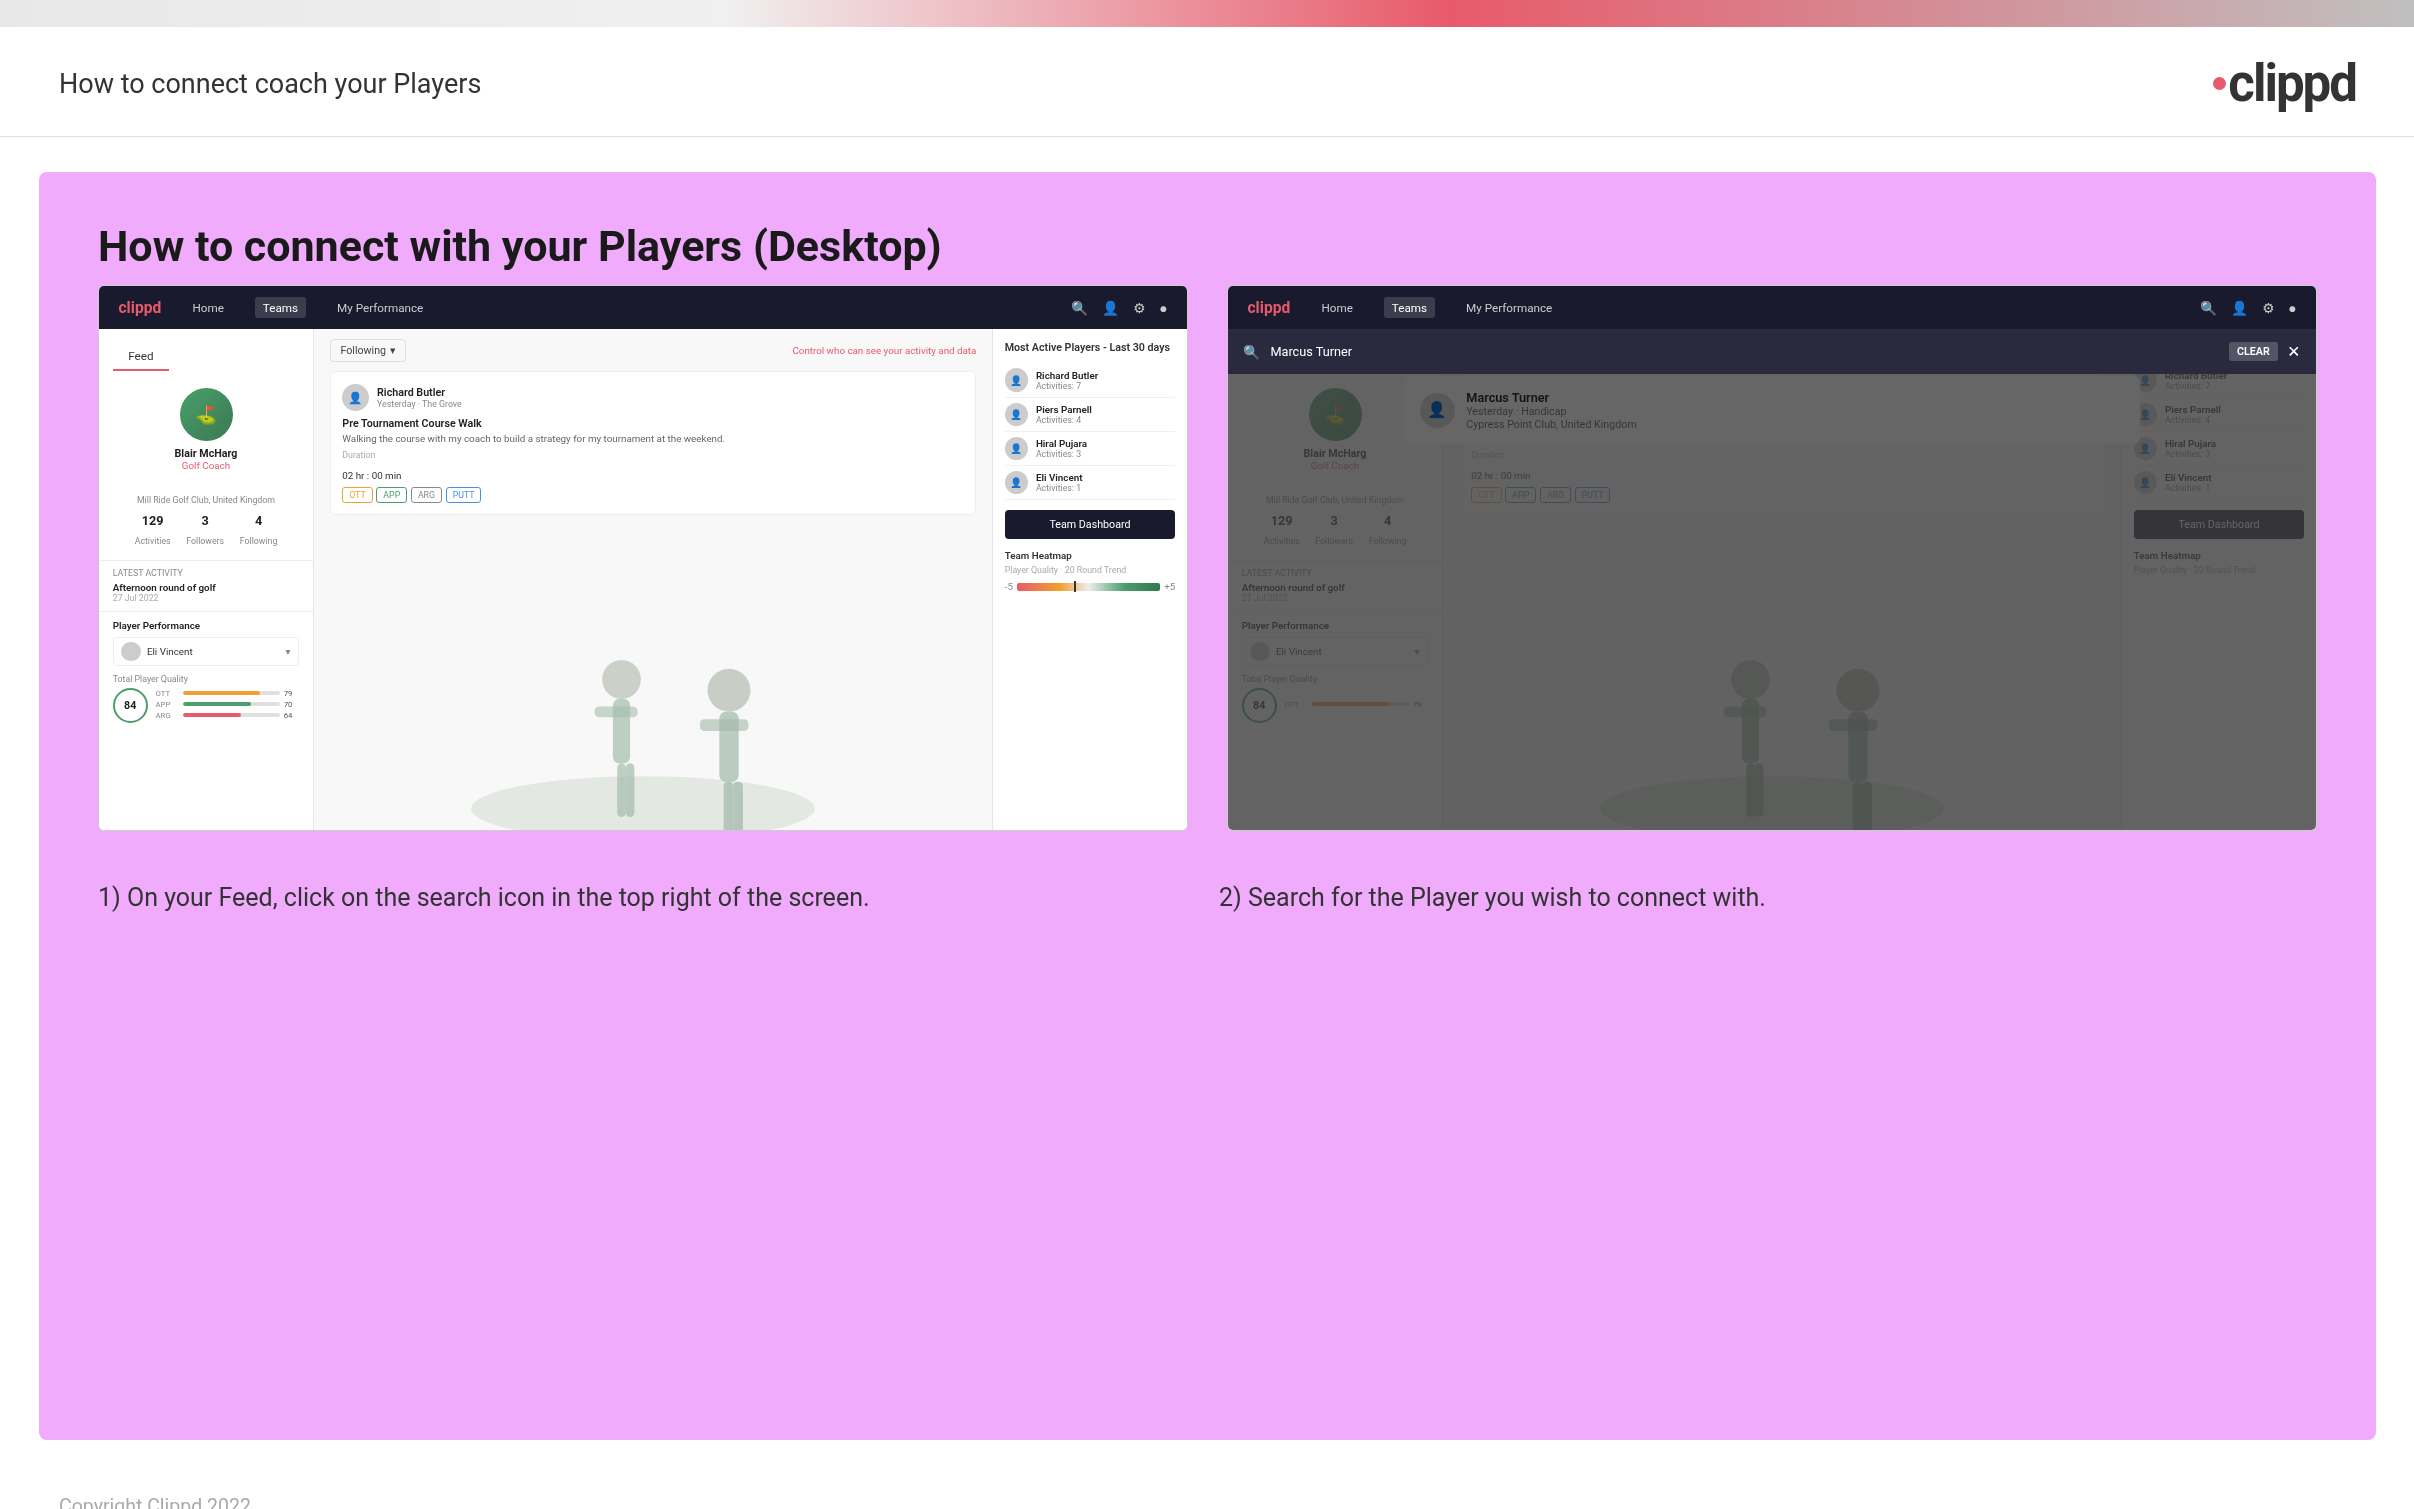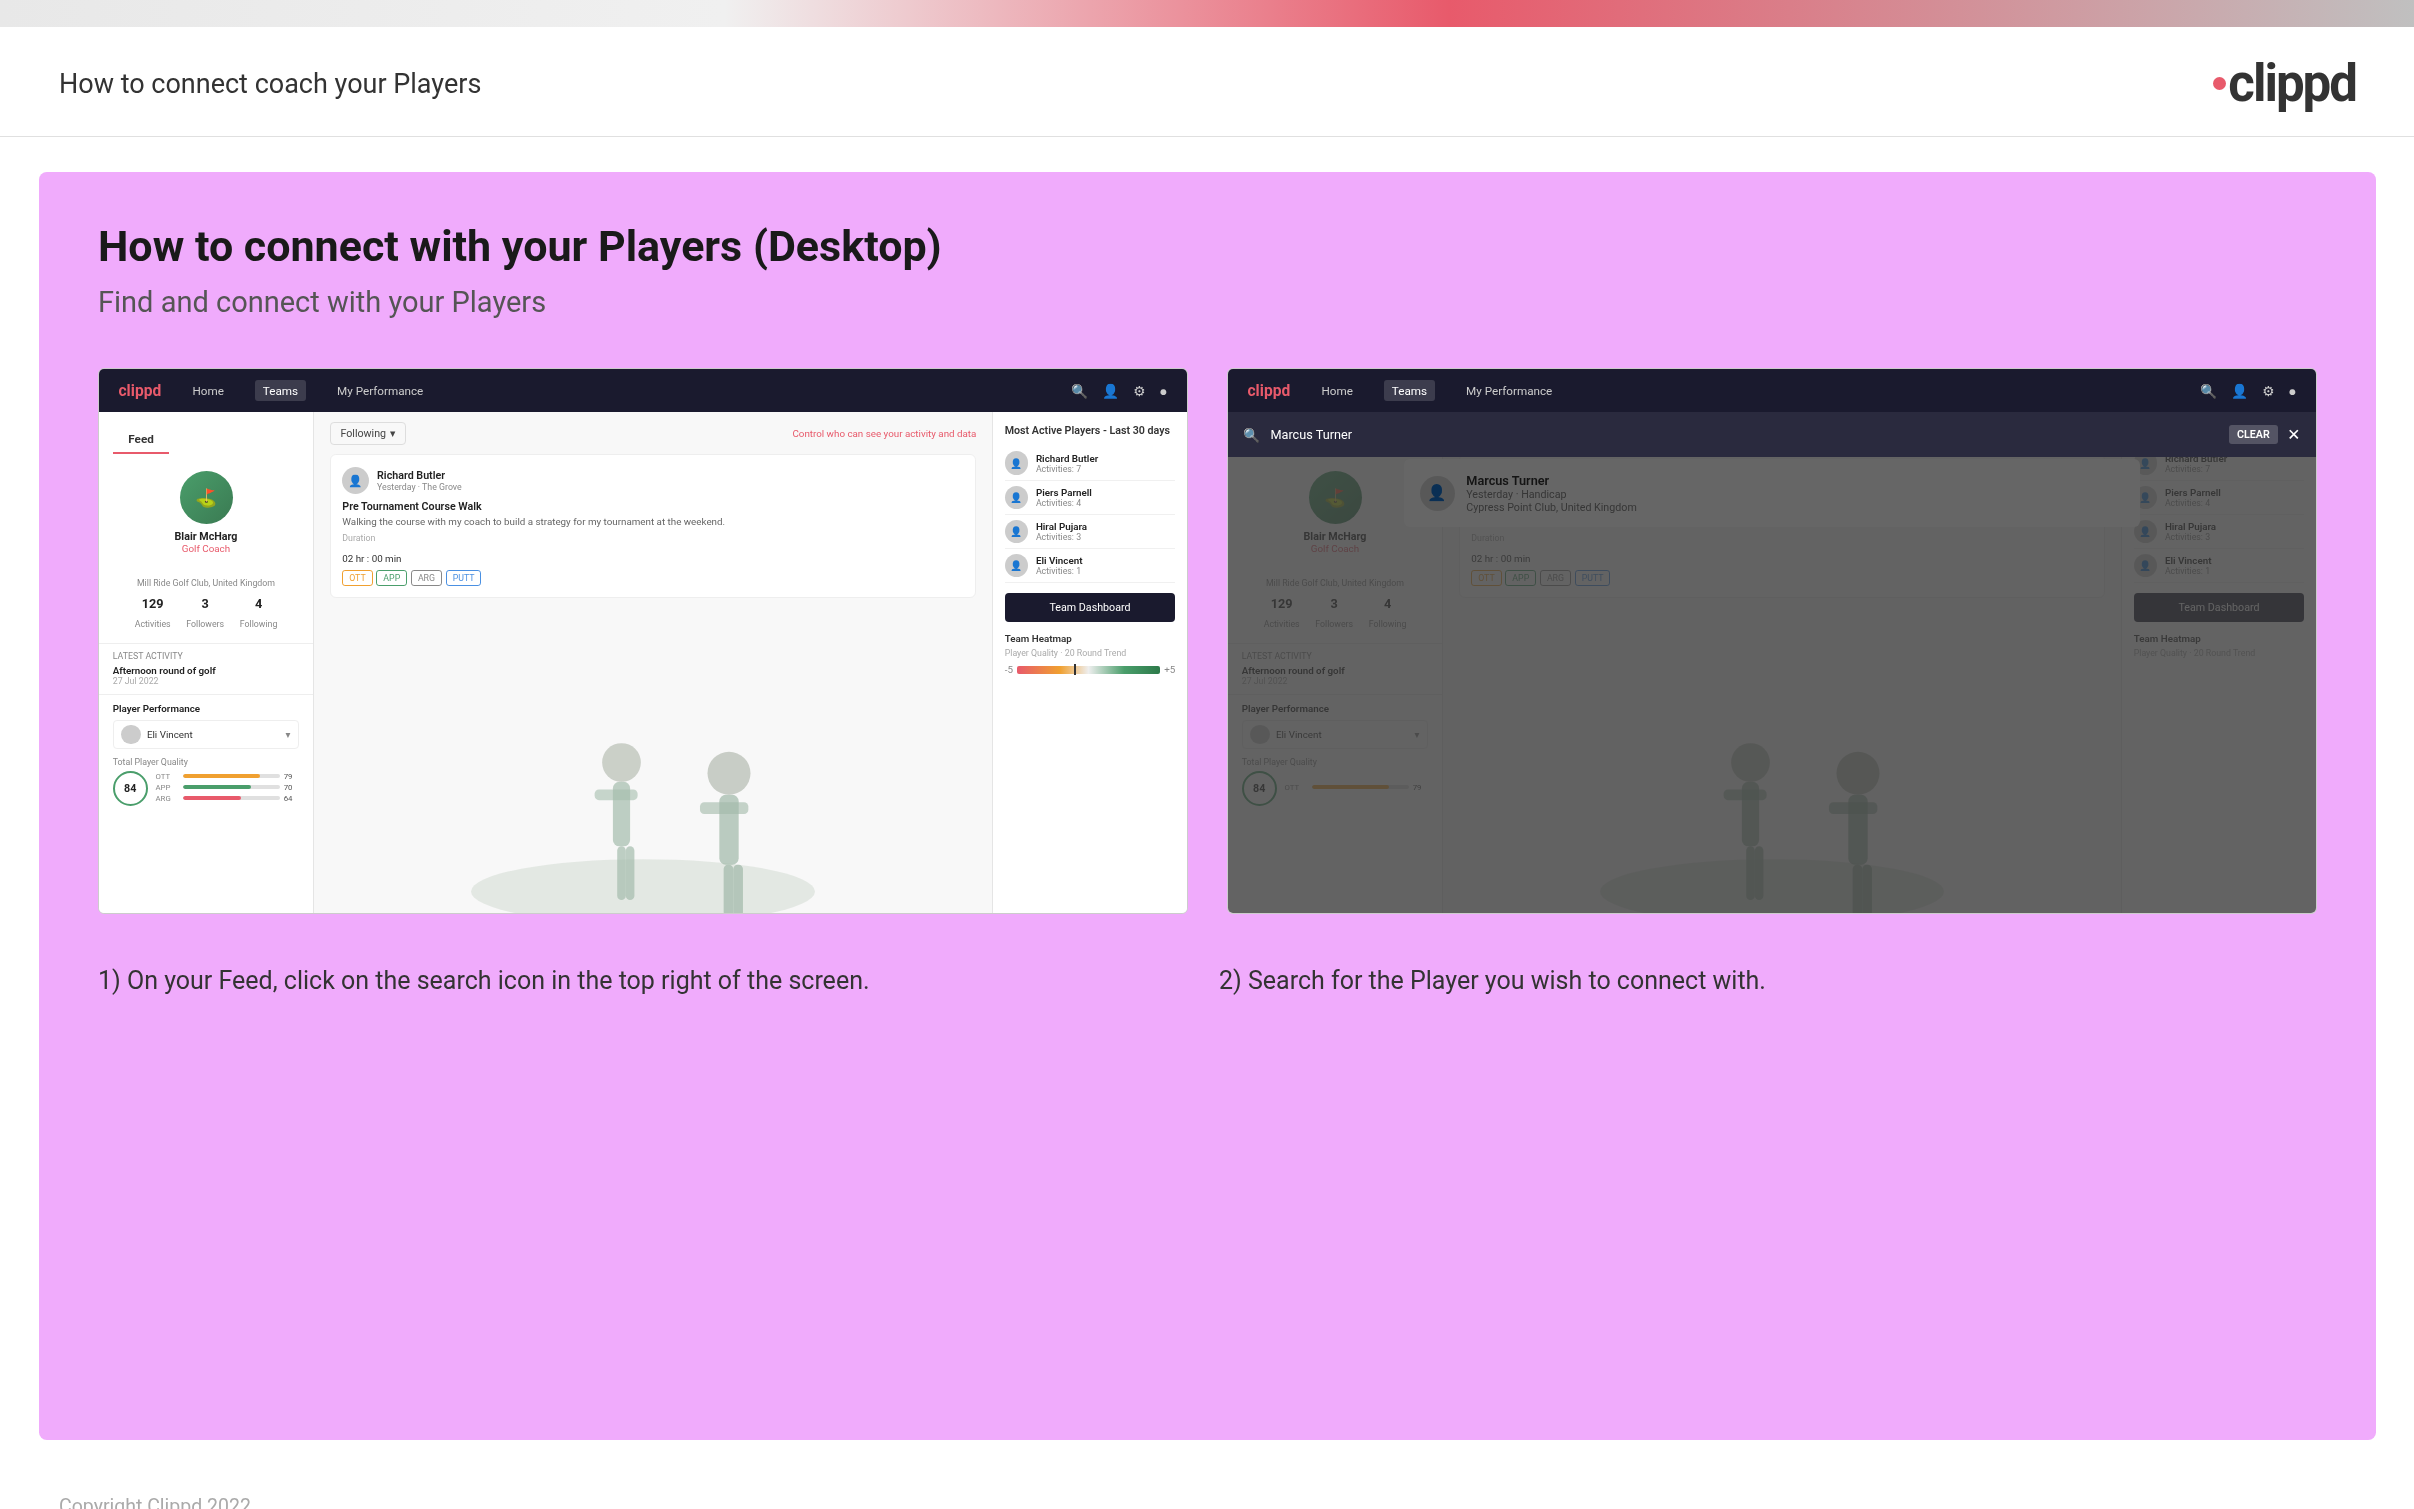--- a/index.html
+++ b/index.html
@@ -199,21 +199,21 @@
       width: 215px;
       background: #fff;
       border-right: 1px solid #e5e5e5;
       padding: 13.7px 0;
       overflow: hidden;
     }
     .feed-tab {
       padding: 5.9px 15.6px;
       font-size: 11.7px;
       color: #333;
-      font-weight: 700;
+      font-weight: 400;
       border-bottom: 2px solid #e85a6b;
       display: inline-block;
       margin-left: 13.7px;
       margin-bottom: 9.8px;
     }
 
     .profile-card {
       padding: 7.8px 13.7px;
       display: flex;
       flex-direction: column;
@@ -605,21 +605,20 @@
 <div class="header">
   <h1 class="header-title">How to connect coach your Players</h1>
   <div class="logo">
     <span class="logo-dot"></span>
     <span>clippd</span>
   </div>
 </div>
 
 <div class="main-content">
   <h2 class="page-heading">How to connect with your Players (Desktop)</h2>
-  <p class="page-subheading">Find and connect with your Players</p>
 
   <div class="screenshots-row">
 
     <div class="screenshot-container">
       <div class="screenshot-mockup">
 
         <div class="app-nav">
           <span class="app-nav-logo">clippd</span>
           <span class="app-nav-item">Home</span>
           <span class="app-nav-item active">Teams</span>

